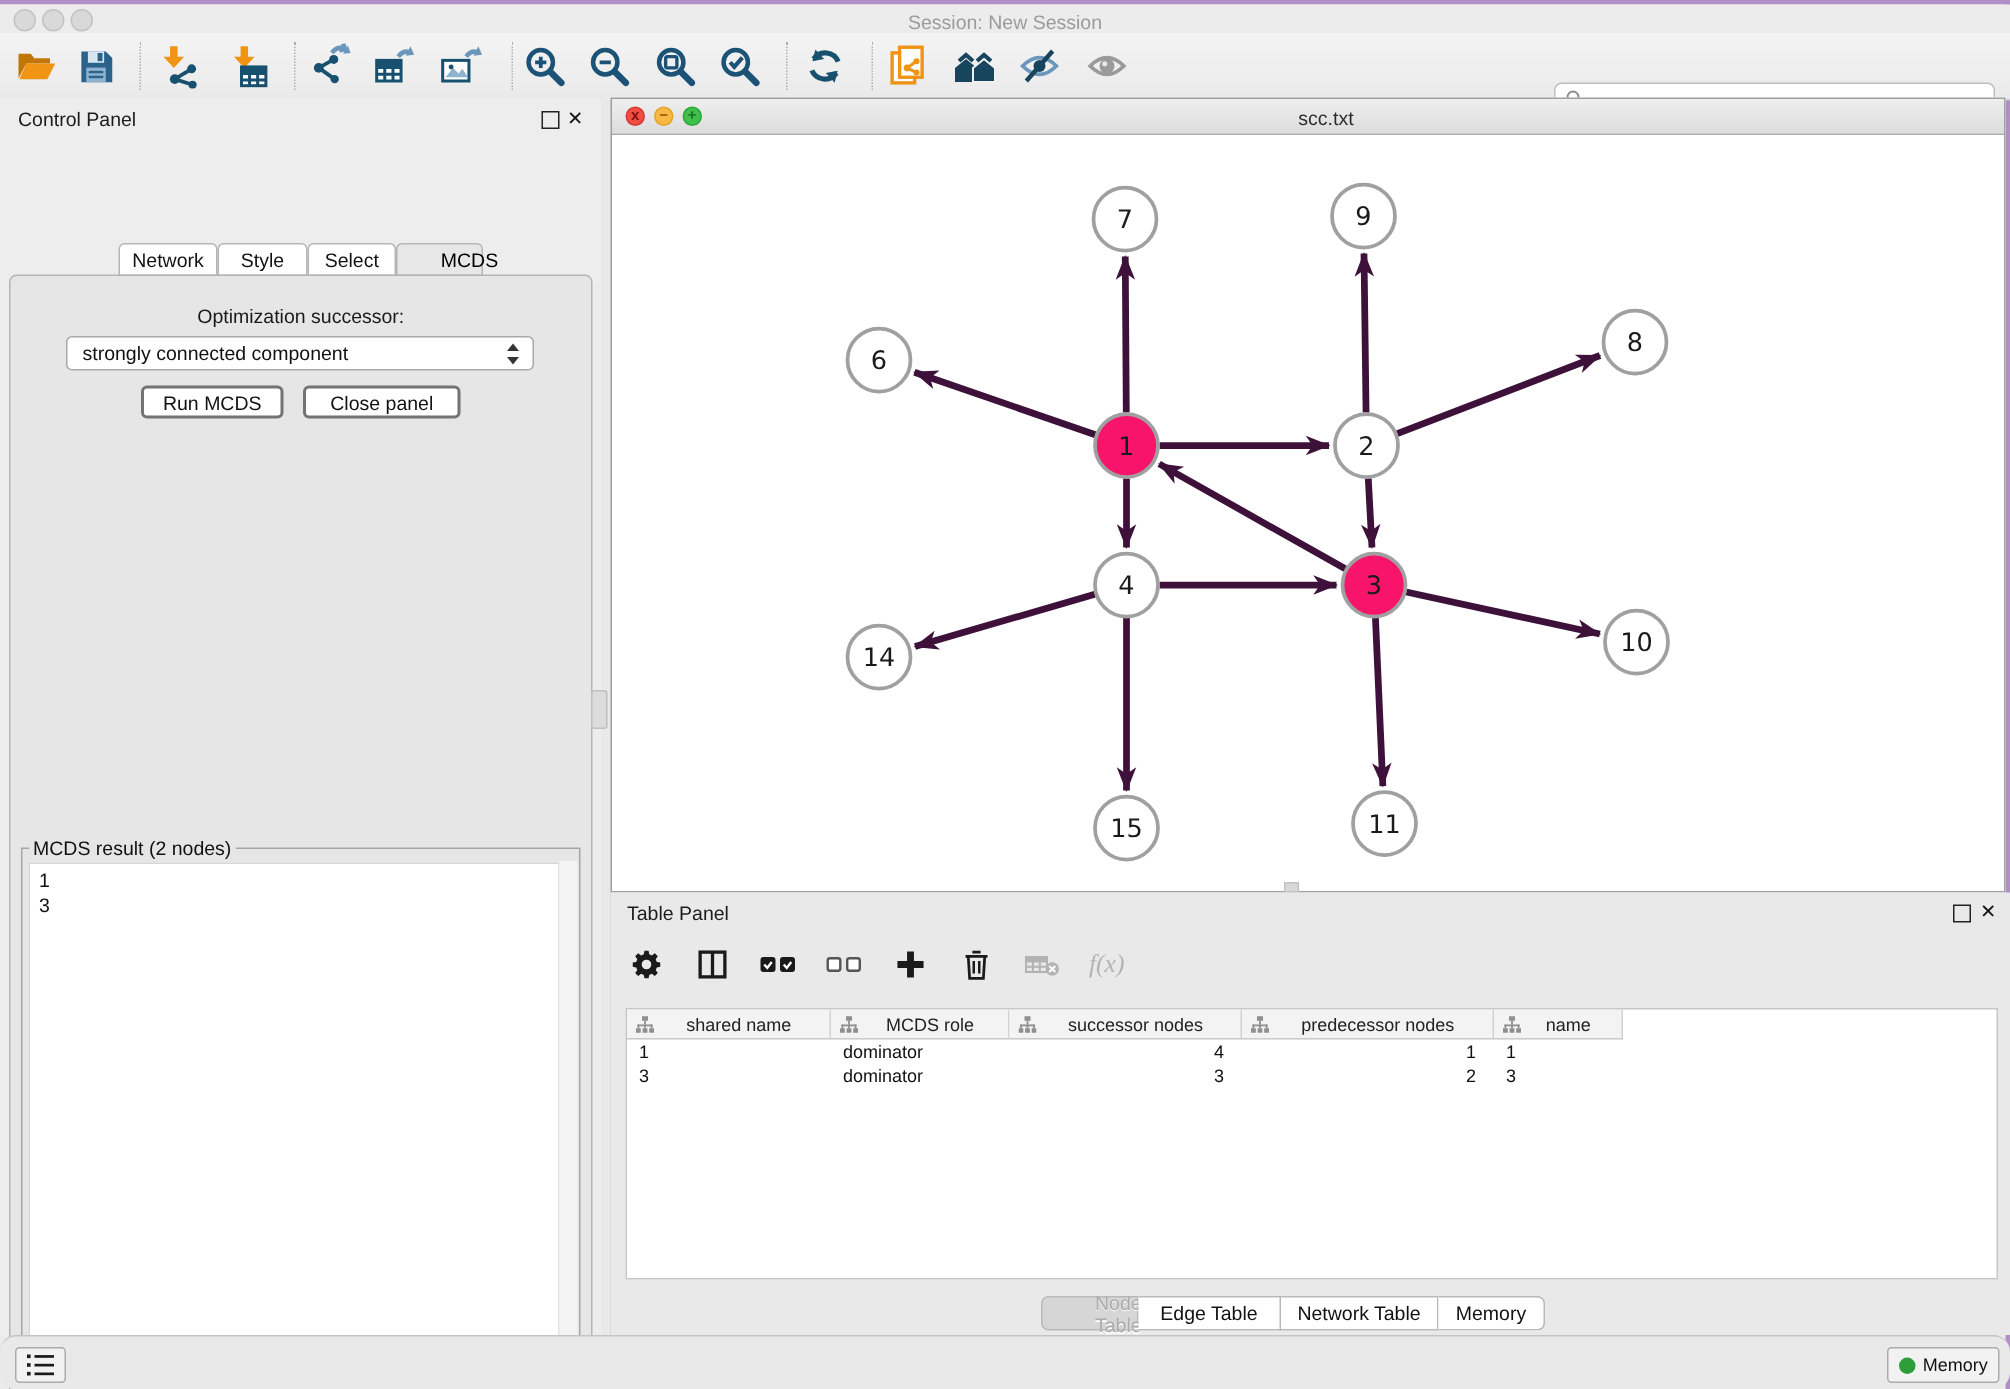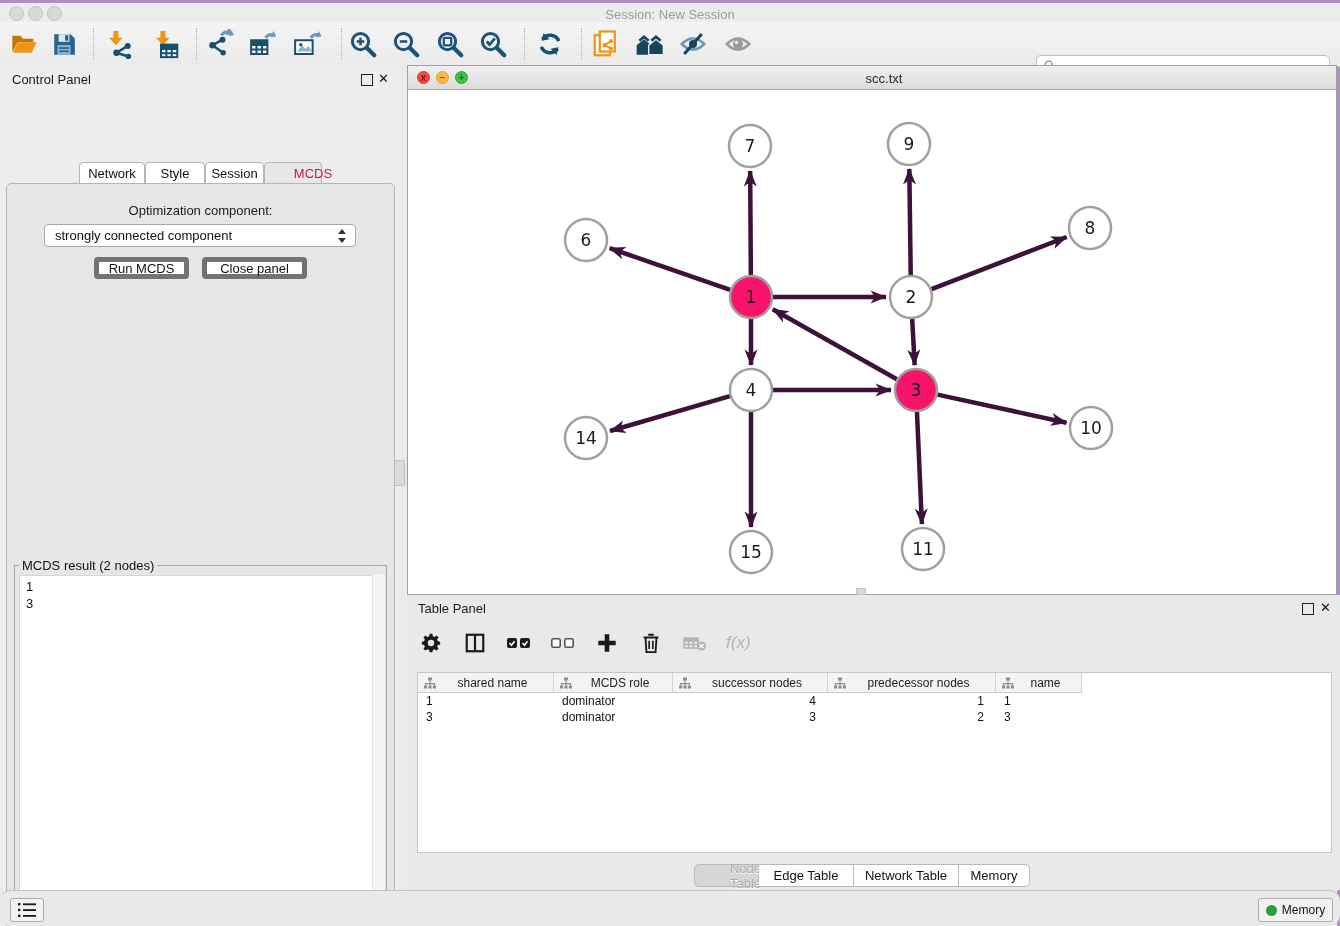--- a/index.html
+++ b/index.html
@@ -22,30 +22,30 @@
   .tb-sep{top:6px;width:1px;height:32px;border-left:1px dotted #b0b0b0;}
   #search-box{left:1036px;top:33px;width:294px;height:20px;background:#fff;border:1px solid #bdbdbd;border-radius:5px;display:flex;align-items:center;padding-left:6px;box-sizing:border-box;}
   #search-input{border:none;outline:none;background:transparent;font-size:12px;width:260px;}
   
   #control-panel{left:0;top:66px;width:401px;height:824px;background:#ededed;}
   #cp-title{left:12px;top:6px;font-size:13px;color:#1c1c1c;}
   .panel-float{width:10px;height:10px;border:1.5px solid #222;}
   .panel-close{font-size:13px;font-weight:bold;color:#111;line-height:11px;}
   .tab{box-sizing:border-box;height:22px;background:#fff;border:1px solid #b5b5b5;font-size:13px;color:#111;
        display:flex;align-items:center;justify-content:center;border-radius:4px 4px 0 0;}
-  .tab.selected{background:#e7e7e7;color:#be185d;padding-left:40px;}
+  .tab.selected{background:#e7e7e7;color:#000000;padding-left:40px;}
   #cp-inner{left:6px;top:117px;width:389px;height:767px;background:#e6e6e6;border:1px solid #b5b5b5;border-radius:5px;box-sizing:border-box;}
   #opt-label{left:0;top:137px;width:401px;text-align:center;font-size:13px;color:#1a1a1a;}
   #opt-select{left:44px;top:158px;width:312px;height:23px;background:#fff;border:1px solid #a9a9a9;border-radius:4px;box-sizing:border-box;
       display:flex;align-items:center;font-size:13px;color:#111;padding-left:10px;}
   .stepper{position:absolute;right:8px;top:4px;width:9px;height:14px;}
   .stepper:before,.stepper:after{content:"";position:absolute;left:0;border-left:4.5px solid transparent;border-right:4.5px solid transparent;}
   .stepper:before{top:0;border-bottom:5px solid #333;}
   .stepper:after{bottom:0;border-top:5px solid #333;}
-  .btn{background:#fff;border:5px solid #737373;border-radius:4px;font-size:13px;color:#111;height:22px;
+  .btn{background:#fff;border:2px solid #737373;border-radius:4px;font-size:13px;color:#111;height:22px;
        display:flex;align-items:center;justify-content:center;box-sizing:border-box;}
   #mcds-fieldset{left:14px;top:492px;width:373px;height:385px;border:1px solid #a5a5a5;margin:0;padding:0;box-sizing:border-box;background:#e6e6e6;}
   #mcds-fieldset legend{font-size:13px;color:#111;margin-left:4px;padding:0 3px;}
   #mcds-result-text{position:absolute;left:4px;top:2px;width:361px;height:360px;background:#fff;border:1px solid #d6d6d6;
       font-size:13px;color:#111;line-height:17px;padding:2px 0 0 6px;box-sizing:border-box;white-space:pre-line;}
   #mcds-scrollbar{position:absolute;right:1px;top:1px;width:12px;height:358px;background:#f4f4f4;border-left:1px solid #e4e4e4;}
   
   #v-divider{left:401px;top:66px;width:6px;height:824px;background:#e9e9e9;border-right:1px solid #ababab;}
   #v-handle{left:394px;top:460px;width:9px;height:24px;background:#dcdcdc;border:1px solid #c0c0c0;border-radius:2px;}
   
@@ -56,21 +56,21 @@
   #tl-min{left:28px;background:#f7b944;border:1px solid #e2a42e;color:#8f5f0e;}
   #tl-max{left:47px;background:#3fbf4b;border:1px solid #2fa73a;color:#1c6e22;}
   #net-title{left:12px;top:5px;width:928px;text-align:center;font-size:13px;color:#2b2b2b;}
   #graph-svg{left:0;top:23px;}
   #net-handle{left:448px;top:522px;width:8px;height:5px;background:#d8d8d8;border:1px solid #c2c2c2;}
   
   #table-panel{left:407px;top:595px;width:933px;height:295px;background:#e9e9e9;}
   #tp-title{left:11px;top:6px;font-size:13px;color:#1c1c1c;}
   #tp-toolbar{left:11px;top:30px;width:910px;height:36px;display:flex;align-items:center;gap:18px;}
   .tp-icon{display:flex;align-items:center;justify-content:center;width:26px;height:26px;}
-  #fx-label{font-family:Liberation Sans, sans-serif;font-style:italic;font-size:17px;color:#b3b3b3;}
+  #fx-label{font-family:Liberation Serif, serif;font-style:italic;font-size:17px;color:#b3b3b3;}
   #node-table{left:10px;top:77px;width:915px;height:181px;background:#fff;border:1px solid #c6c6c6;box-sizing:border-box;overflow:hidden;}
   #table-head{display:flex;height:20px;}
   .th{box-sizing:border-box;background:#f3f3f3;border-right:1px solid #d2d2d2;border-bottom:1px solid #c9c9c9;
       display:flex;align-items:center;font-size:12px;color:#222;padding-left:6px;gap:6px;}
   .th .th-label{flex:1;text-align:center;padding-right:10px;}
   .trow{display:flex;height:16px;}
   .td{box-sizing:border-box;font-size:12px;color:#111;padding:1px 12px 0 8px;overflow:hidden;white-space:nowrap;}
   .td.right{text-align:right;}
   #bottom-tabs{left:287px;top:269px;display:flex;}
   .btab{box-sizing:border-box;height:23px;background:#fff;border:1px solid #b9b9b9;border-left:none;font-size:13px;color:#111;
@@ -245,25 +245,25 @@
   </div>
 </div>
 
 <div class="abs" id="control-panel">
   <div class="abs" id="cp-title">Control Panel</div>
   <span class="abs panel-float" style="left:361px;top:8px"></span>
   <span class="abs panel-close" style="left:378px;top:7px">✕</span>
 
   <div class="abs tab" style="left:79px;top:96px;width:66px">Network</div>
   <div class="abs tab" style="left:145px;top:96px;width:60px">Style</div>
-  <div class="abs tab" style="left:205px;top:96px;width:59px">Session</div>
+  <div class="abs tab" style="left:205px;top:96px;width:59px">Select</div>
   <div class="abs tab selected" style="left:264px;top:96px;width:58px">MCDS</div>
 
   <div class="abs" id="cp-inner"></div>
-  <div class="abs" id="opt-label">Optimization component:</div>
+  <div class="abs" id="opt-label">Optimization successor:</div>
   <div class="abs" id="opt-select">
     <span>strongly connected component</span>
     <span class="stepper"></span>
   </div>
   <div class="abs btn" style="left:94px;top:191px;width:95px">Run MCDS</div>
   <div class="abs btn" style="left:202px;top:191px;width:105px">Close panel</div>
 
   <fieldset class="abs" id="mcds-fieldset">
     <legend>MCDS result (2 nodes)</legend>
     <div id="mcds-result-text">1

